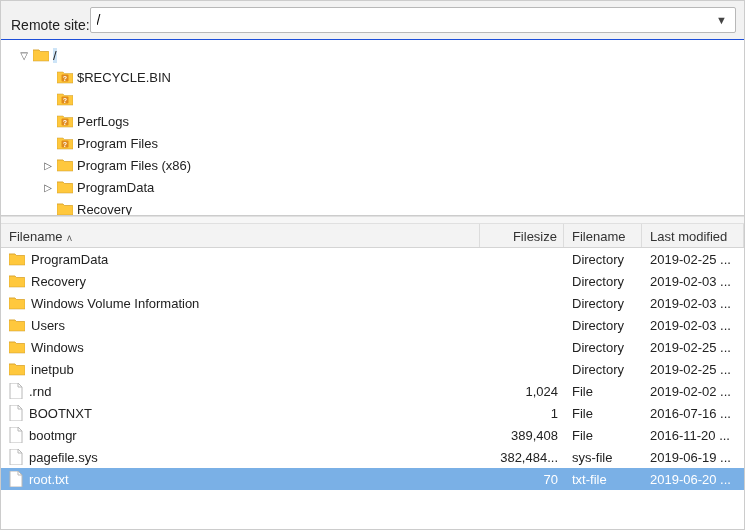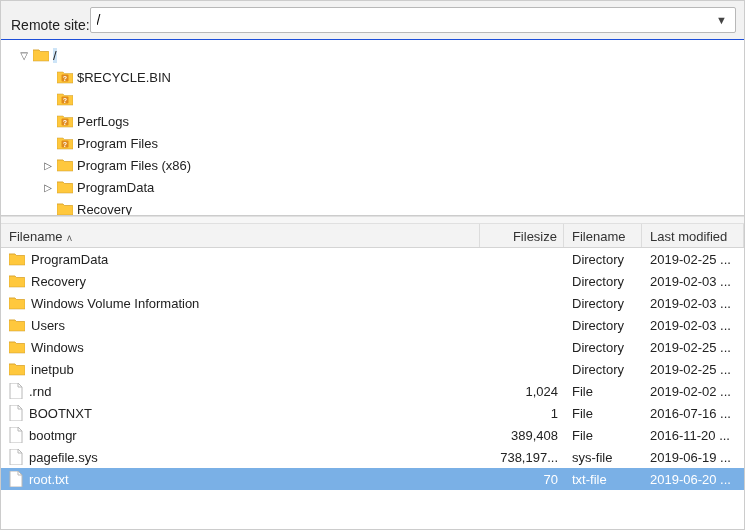--- a/index.html
+++ b/index.html
@@ -410,21 +410,21 @@
       <div class="list-row">
         <div class="cell cell-name">
           <span class="icon-file">
   <svg viewBox="0 0 14 16">
               <path d="M1 0 h8 l4 4 v12 H1 Z" fill="#fff" stroke="#b8b8b8" stroke-width="1"></path>
               <path d="M9 0 v4 h4" fill="none" stroke="#b8b8b8" stroke-width="1"></path>
             </svg>
 </span>
           <span>pagefile.sys</span>
         </div>
-        <div class="cell cell-size">738,197...</div>
+        <div class="cell cell-size">382,484...</div>
         <div class="cell cell-type">sys-file</div>
         <div class="cell cell-date">2019-06-19 ...</div>
       </div>
       <div class="list-row selected">
         <div class="cell cell-name">
           <span class="icon-file">
   <svg viewBox="0 0 14 16">
               <path d="M1 0 h8 l4 4 v12 H1 Z" fill="#fff" stroke="#b8b8b8" stroke-width="1"></path>
               <path d="M9 0 v4 h4" fill="none" stroke="#b8b8b8" stroke-width="1"></path>
             </svg>

